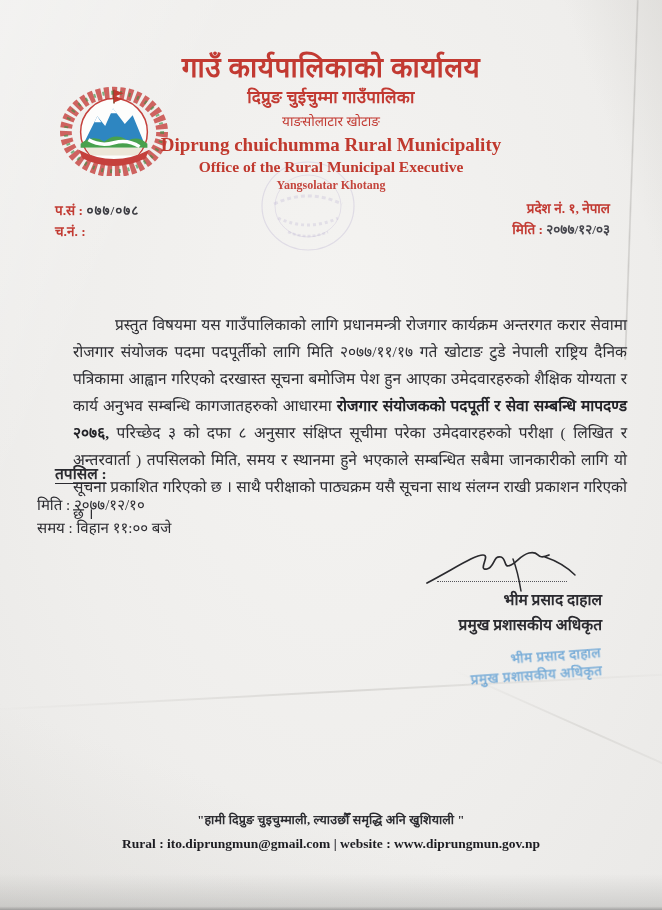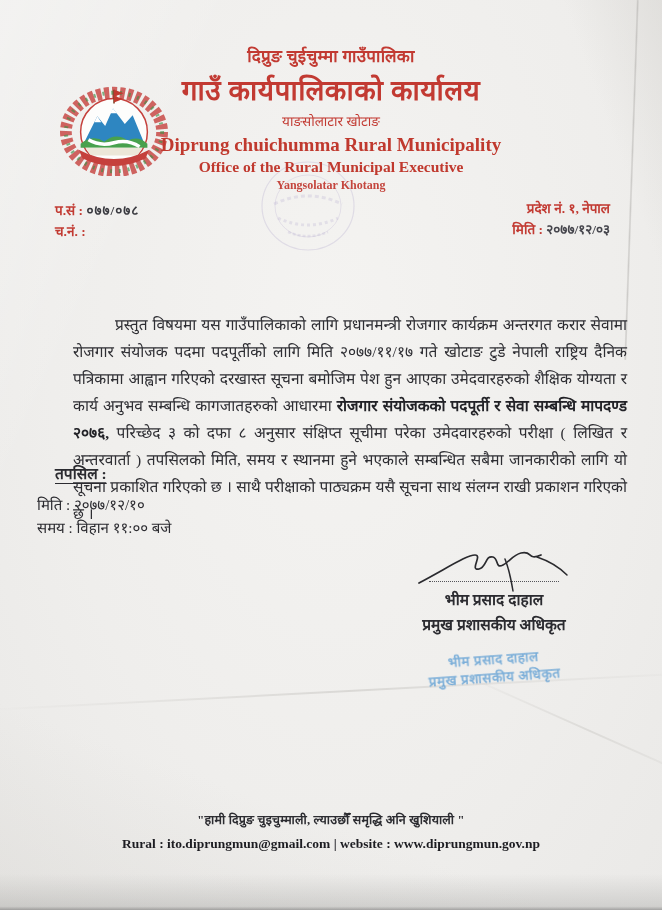--- a/index.html
+++ b/index.html
@@ -55,21 +55,21 @@
   .bodytext{position:absolute;top:295px;left:55px;width:554px;
     font-size:15.5px;line-height:27px;text-align:justify;text-indent:42px;color:#2e2e33;margin-left:18px;}
   .bodytext b{font-weight:bold;color:#222227;}
 
   
   .tapasil{position:absolute;top:462px;left:55px;font-size:15.5px;}
   .tapasil-head{font-weight:bold;text-decoration:underline;text-underline-offset:4px;}
   .sched{position:absolute;top:494px;left:37px;font-size:15px;line-height:23px;}
 
   
-  .sigblock{position:absolute;top:545px;right:68px;width:200px;text-align:center;}
+  .sigblock{position:absolute;top:545px;right:60px;width:200px;text-align:right;}
   .sig-svg{display:block;margin:0 auto;}
   .sig-dots{width:130px;margin:-12px auto 0;border-bottom:1.4px dotted #55555a;}
   .sig-name{font-size:15.5px;font-weight:bold;margin-top:6px;}
   .sig-title{font-size:15.5px;font-weight:bold;margin-top:3px;}
   .blue-stamp{margin-top:16px;transform:rotate(-4deg);color:#5f9fd4;opacity:.8;
     filter:blur(.45px);font-weight:bold;line-height:18px;font-size:13.5px;letter-spacing:.5px;}
 
   
   .footer{position:absolute;bottom:58px;left:0;width:100%;text-align:center;}
   .slogan{font-size:12.5px;font-weight:bold;color:#2c2c31;letter-spacing:.2px;}
@@ -101,22 +101,22 @@
 
   <svg class="faded-stamp" viewBox="0 0 100 96">
     <ellipse cx="50" cy="48" rx="46" ry="44" fill="none" stroke="#8d7fb8" stroke-width="1.2" opacity=".35"></ellipse>
     <ellipse cx="50" cy="48" rx="33" ry="31" fill="none" stroke="#8d7fb8" stroke-width="1" opacity=".3"></ellipse>
     <path d="M16 46 q34 -16 68 0" stroke="#8d7fb8" stroke-width="3" fill="none" opacity=".3" stroke-dasharray="4 3"></path>
     <path d="M20 60 q30 14 60 0" stroke="#8d7fb8" stroke-width="3" fill="none" opacity=".3" stroke-dasharray="3 3"></path>
     <path d="M30 74 q20 8 40 0" stroke="#8d7fb8" stroke-width="2.5" fill="none" opacity=".28" stroke-dasharray="3 2"></path>
   </svg>
 
   <div class="letterhead">
+    <div class="lh-red lh-np-big">गाउँ कार्यपालिकाको कार्यालय</div>
     <div class="lh-red lh-np-small">दिप्रुङ चुईचुम्मा गाउँपालिका</div>
-    <div class="lh-red lh-np-big">गाउँ कार्यपालिकाको कार्यालय</div>
     <div class="lh-red lh-np-addr">याङसोलाटार खोटाङ</div>
     <div class="lh-en-name">Diprung chuichumma Rural Municipality</div>
     <div class="lh-en-office">Office of the Rural Municipal Executive</div>
     <div class="lh-en-addr">Yangsolatar Khotang</div>
   </div>
 
   <div class="refrow">
     <div class="ref-left">
       <span>प.सं :</span>
       <span class="val">०७७/०७८</span><br>

